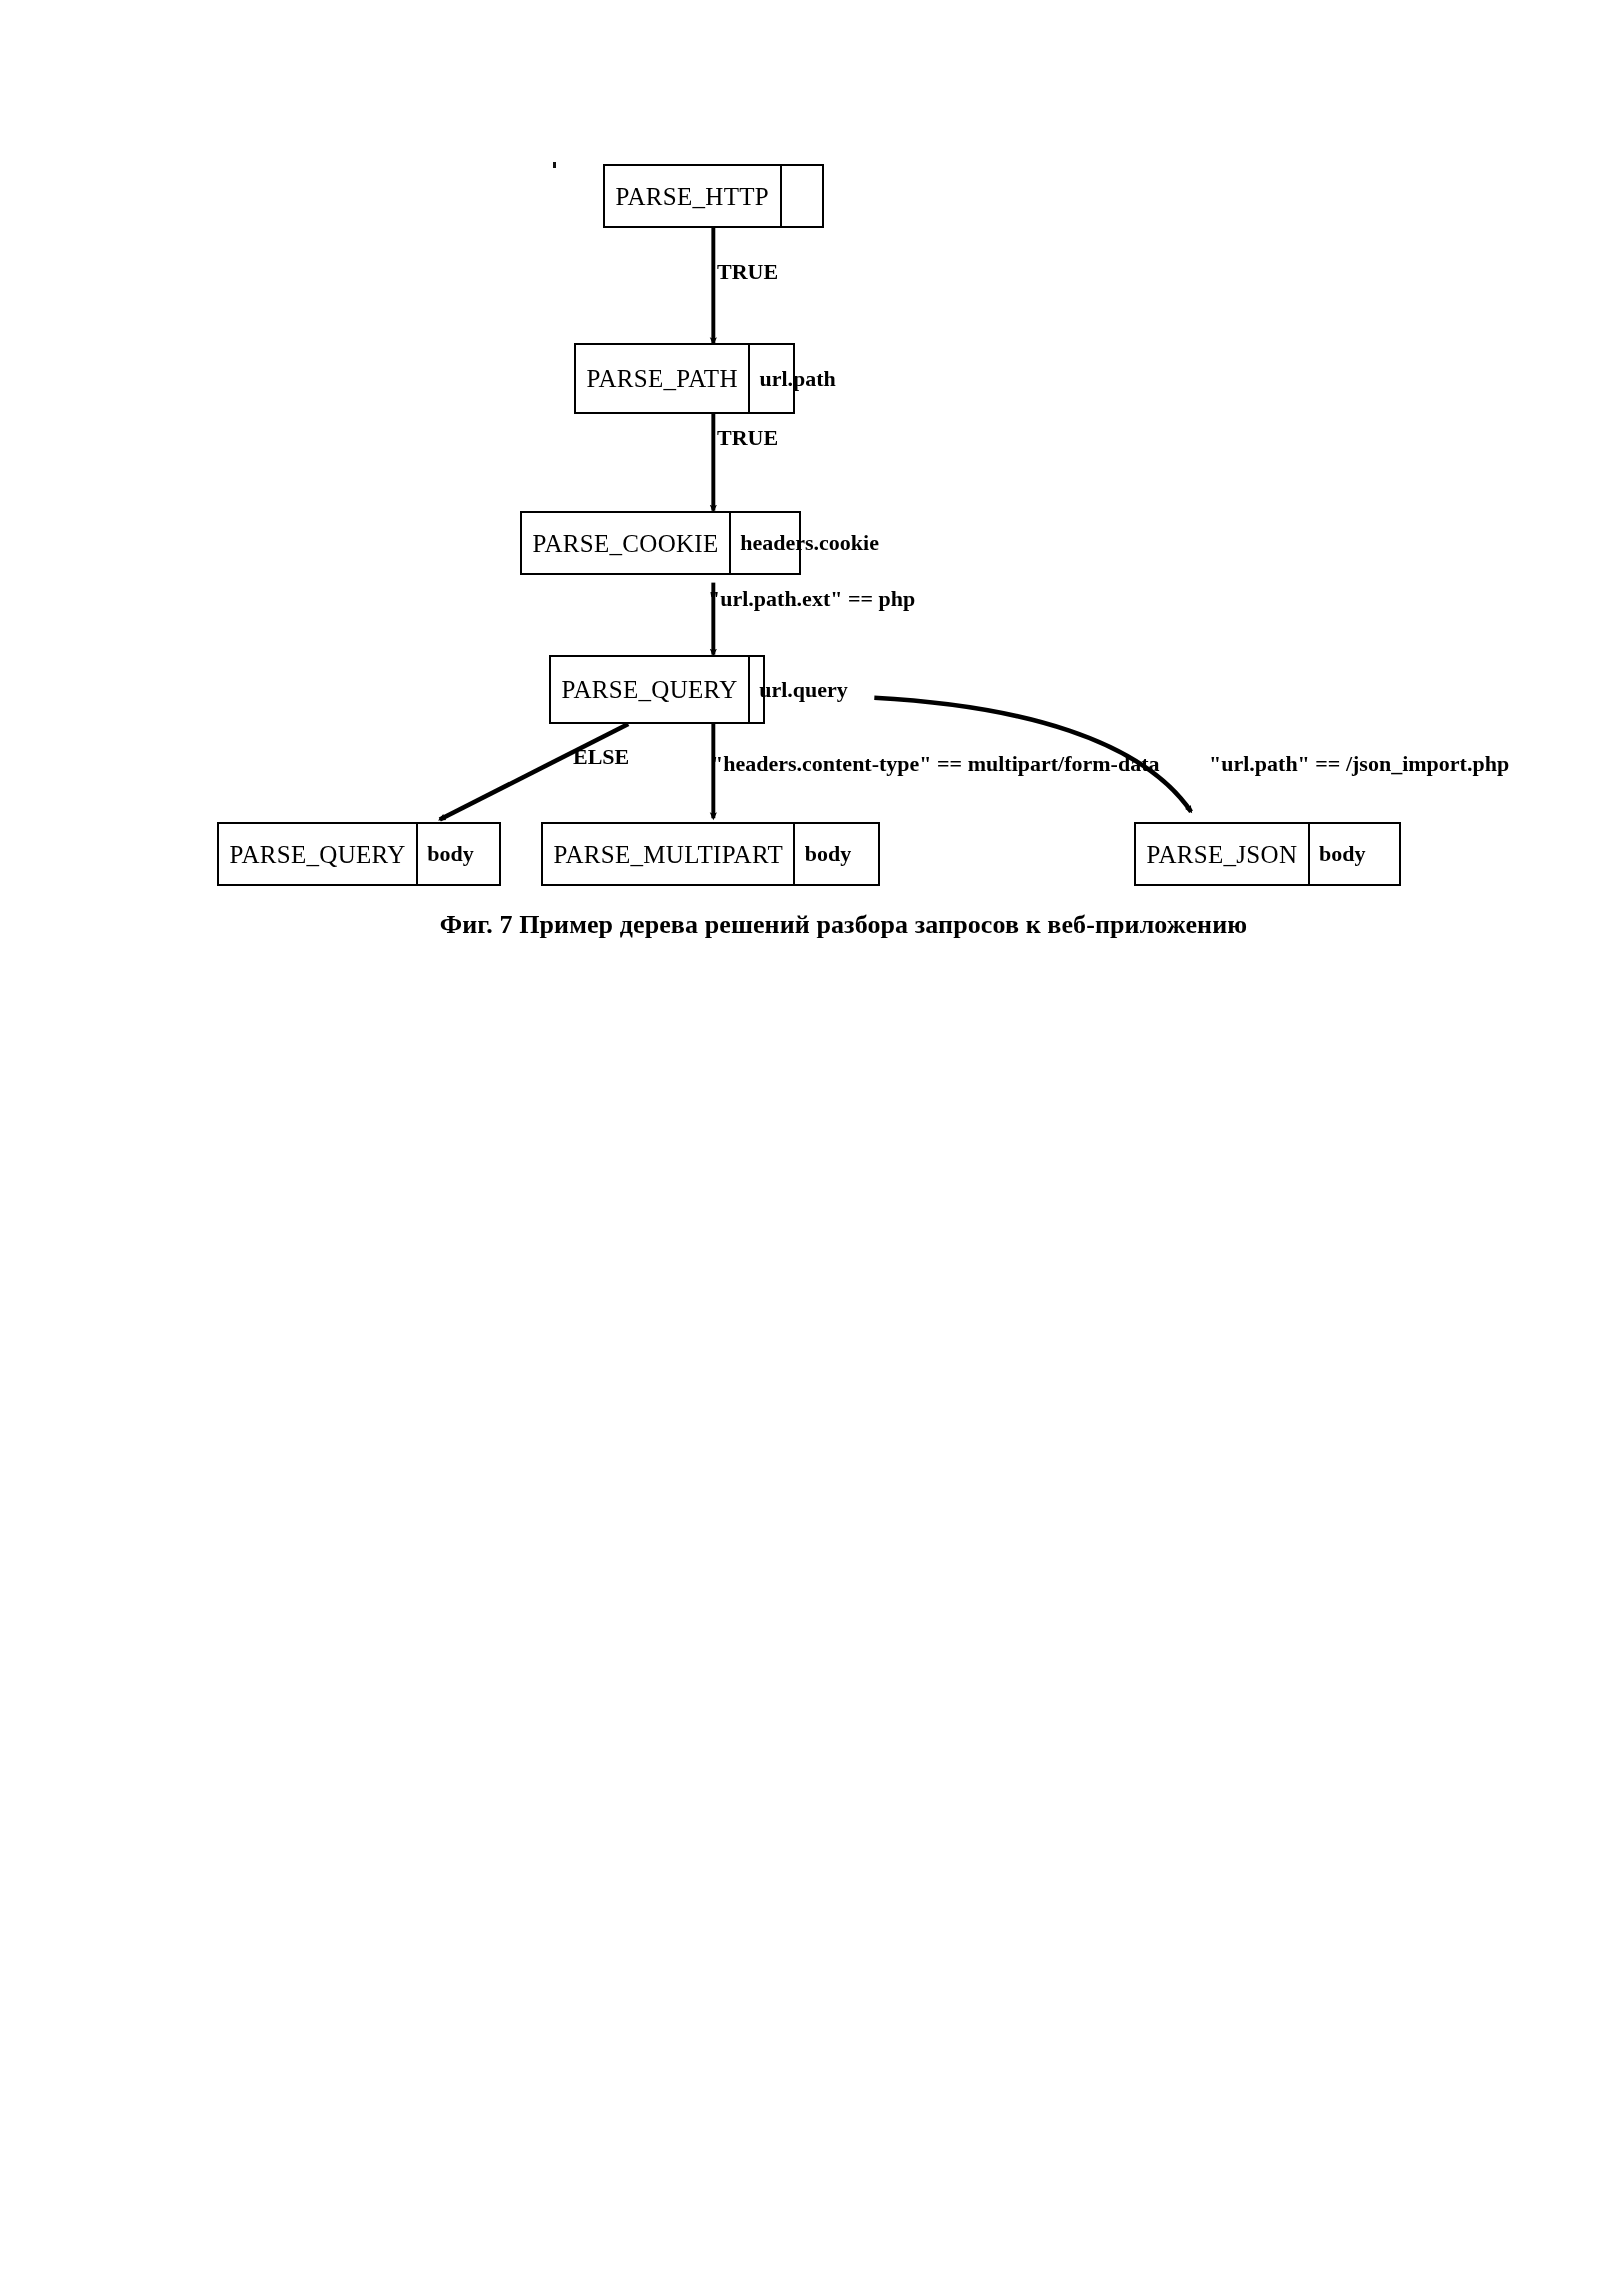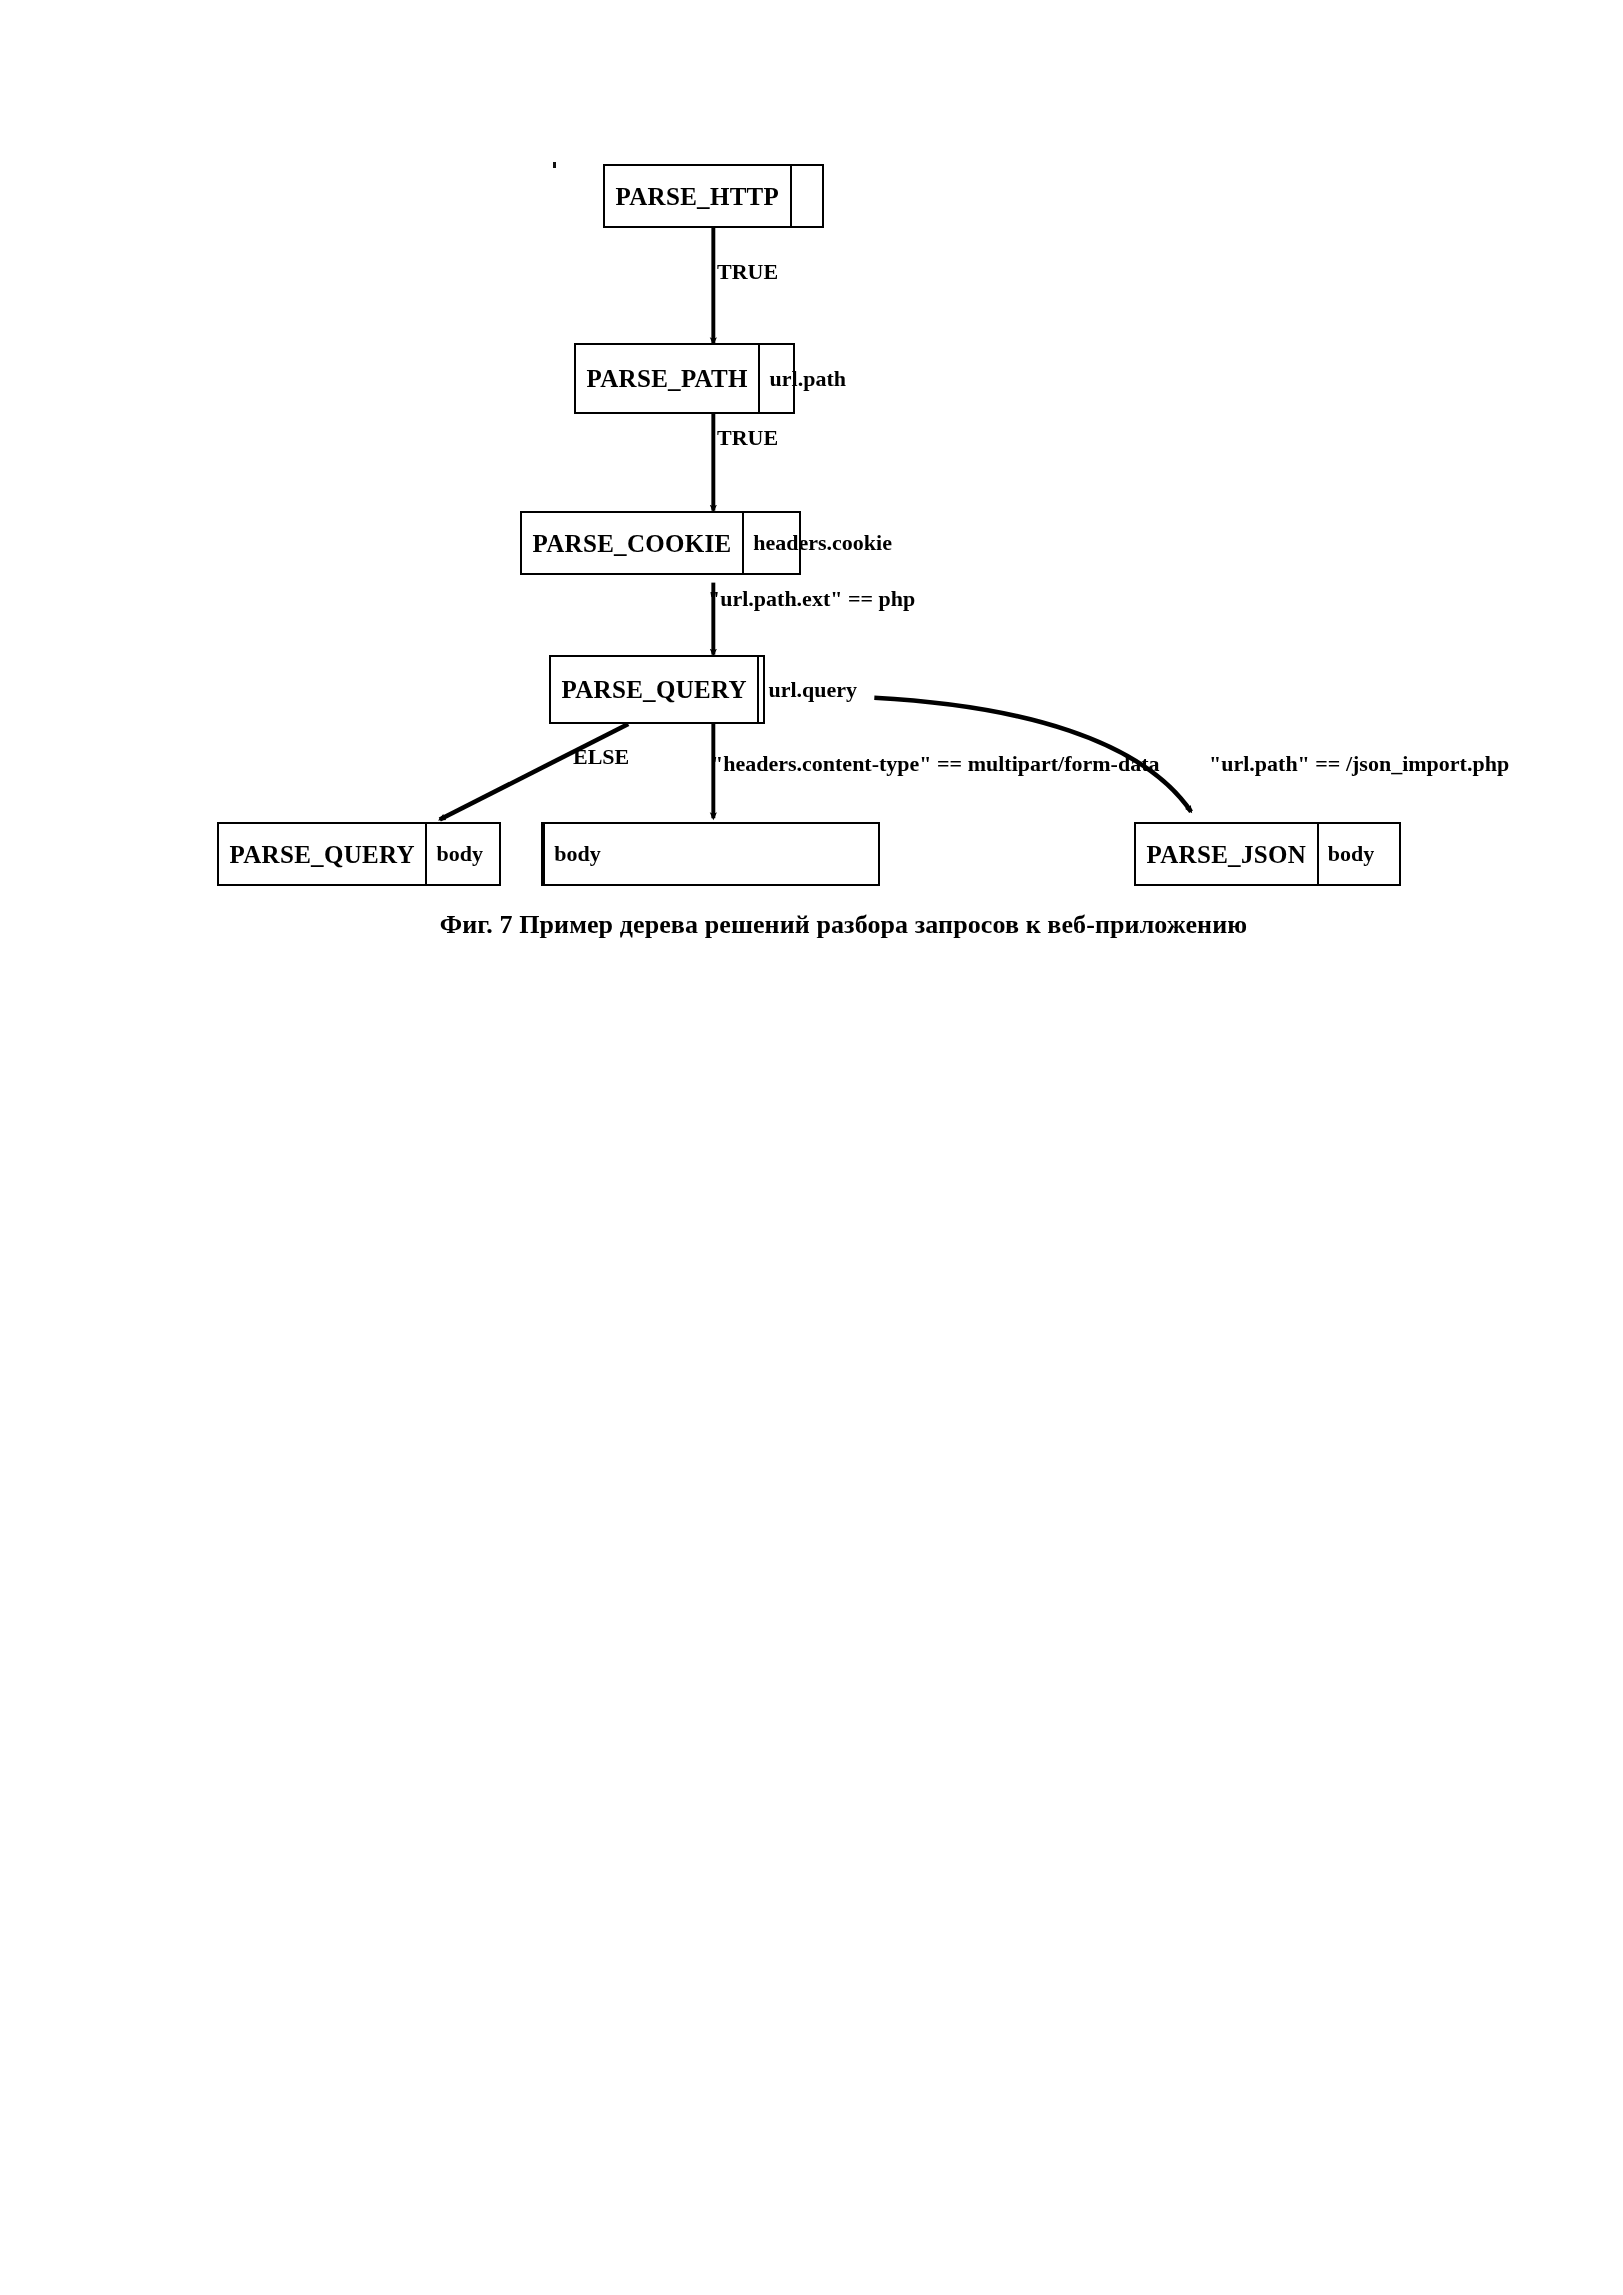--- a/index.html
+++ b/index.html
@@ -54,21 +54,21 @@
     align-items: stretch;
     z-index: 3;
   }
   .node .op {
     box-sizing: border-box;
     display: flex;
     align-items: center;
     justify-content: center;
     padding: 0 10.5px;
     font-size: 25px;
-    font-weight: 700;
+    font-weight: 400;
     letter-spacing: 0.3px;
     white-space: nowrap;
     line-height: 1;
   }
   .node .arg {
     box-sizing: border-box;
     border-left: 2.6px solid #000000;
     display: flex;
     align-items: center;
     justify-content: center;
@@ -161,20 +161,21 @@
       <div class="op">PARSE_QUERY</div>
       <div class="arg">url.query</div>
     </div>
 
     <div class="node" style="left:217px; top:822px; width:284px; height:64px;">
       <div class="op">PARSE_QUERY</div>
       <div class="arg">body</div>
     </div>
 
     <div class="node" style="left:541px; top:822px; width:339px; height:64px;">
+      <div class="op">PARSE_MULTIPART</div>
       <div class="arg">body</div>
     </div>
 
     <div class="node" style="left:1099px; top:822px; width:267px; height:64px;margin-left:35px;">
       <div class="op">PARSE_JSON</div>
       <div class="arg">body</div>
     </div>
 
     <div class="edge-label" style="left:717px; top:261px;">TRUE</div>
 

